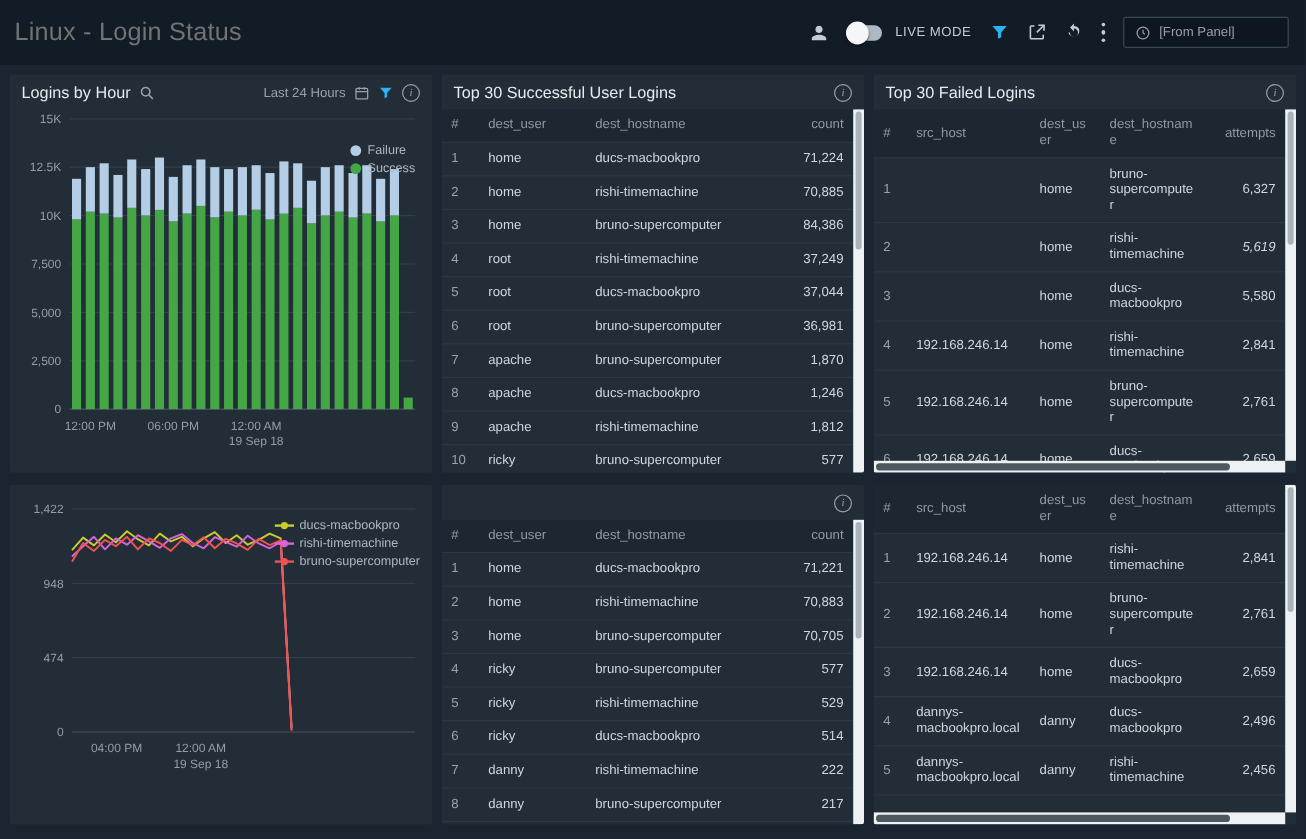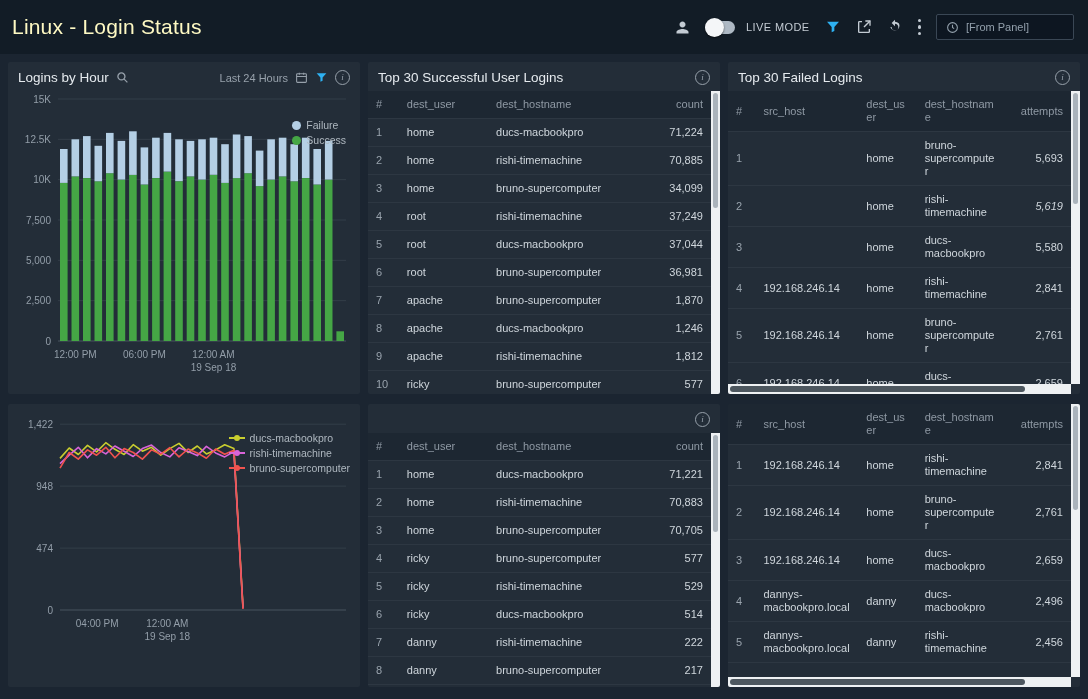--- a/index.html
+++ b/index.html
@@ -8,21 +8,21 @@
     background:#1b2531;
     font-family:"Liberation Sans","DejaVu Sans",sans-serif;
     color:#ced5db;
     -webkit-font-smoothing:antialiased;
   }
   
   .topbar{
     height:54px;background:#121c26;display:flex;align-items:center;
     justify-content:space-between;padding:0 14px 0 12px;box-sizing:border-box;
   }
-  .topbar-title{font-size:21px;font-weight:500;color:#fef9c3;letter-spacing:.2px;}
+  .topbar-title{font-size:21px;font-weight:500;color:#737373;letter-spacing:.2px;}
   .controls{display:flex;align-items:center;gap:15px;}
   .ctl-icon{display:flex;align-items:center;justify-content:center;cursor:pointer;}
   .toggle{width:30px;height:13px;background:#aeb9c4;border-radius:7px;position:relative;cursor:pointer;}
   .toggle .knob{position:absolute;left:0;top:-3px;width:19px;height:19px;border-radius:50%;
     background:#f4f6f8;box-shadow:0 1px 2px rgba(0,0,0,.6);}
   .live-label{font-size:11px;color:#c3cbd3;letter-spacing:.4px;margin-left:-4px;}
   .kebab{display:flex;flex-direction:column;gap:3px;}
   .kebab i{width:3.5px;height:3.5px;border-radius:50%;background:#c3cbd3;}
   .from-panel{
     display:flex;align-items:center;gap:7px;height:26px;min-width:138px;
@@ -253,21 +253,21 @@
         <div class="tr">
           <div class="td idx" style="width: 9%;">2</div>
           <div class="td" style="width: 26%;">home</div>
           <div class="td" style="width: 45%;">rishi-timemachine</div>
           <div class="td num" style="width: 20%;">70,885</div>
         </div>
         <div class="tr">
           <div class="td idx" style="width: 9%;">3</div>
           <div class="td" style="width: 26%;">home</div>
           <div class="td" style="width: 45%;">bruno-supercomputer</div>
-          <div class="td num" style="width: 20%;">34,099</div>
+          <div class="td num" style="width: 20%;">84,386</div>
         </div>
         <div class="tr">
           <div class="td idx" style="width: 9%;">4</div>
           <div class="td" style="width: 26%;">root</div>
           <div class="td" style="width: 45%;">rishi-timemachine</div>
           <div class="td num" style="width: 20%;">37,249</div>
         </div>
         <div class="tr">
           <div class="td idx" style="width: 9%;">5</div>
           <div class="td" style="width: 26%;">root</div>
@@ -325,21 +325,21 @@
           <div class="td" style="width: 30%;">src_host</div>
           <div class="td" style="width: 17%;">dest_user</div>
           <div class="td" style="width: 26%;">dest_hostname</div>
           <div class="td num" style="width: 19%;">attempts</div>
         </div>
         <div class="tr">
           <div class="td idx" style="width: 8%;">1</div>
           <div class="td" style="width: 30%;"></div>
           <div class="td" style="width: 17%;">home</div>
           <div class="td" style="width: 26%;">bruno-supercomputer</div>
-          <div class="td num" style="width: 19%;">5,693</div>
+          <div class="td num" style="width: 19%;">6,327</div>
         </div>
         <div class="tr">
           <div class="td idx" style="width: 8%;">2</div>
           <div class="td" style="width: 30%;"></div>
           <div class="td" style="width: 17%;">home</div>
           <div class="td" style="width: 26%;">rishi-timemachine</div>
           <div class="td num" style="width: 19%; font-style: italic;">5,619</div>
         </div>
         <div class="tr">
           <div class="td idx" style="width: 8%;">3</div>

